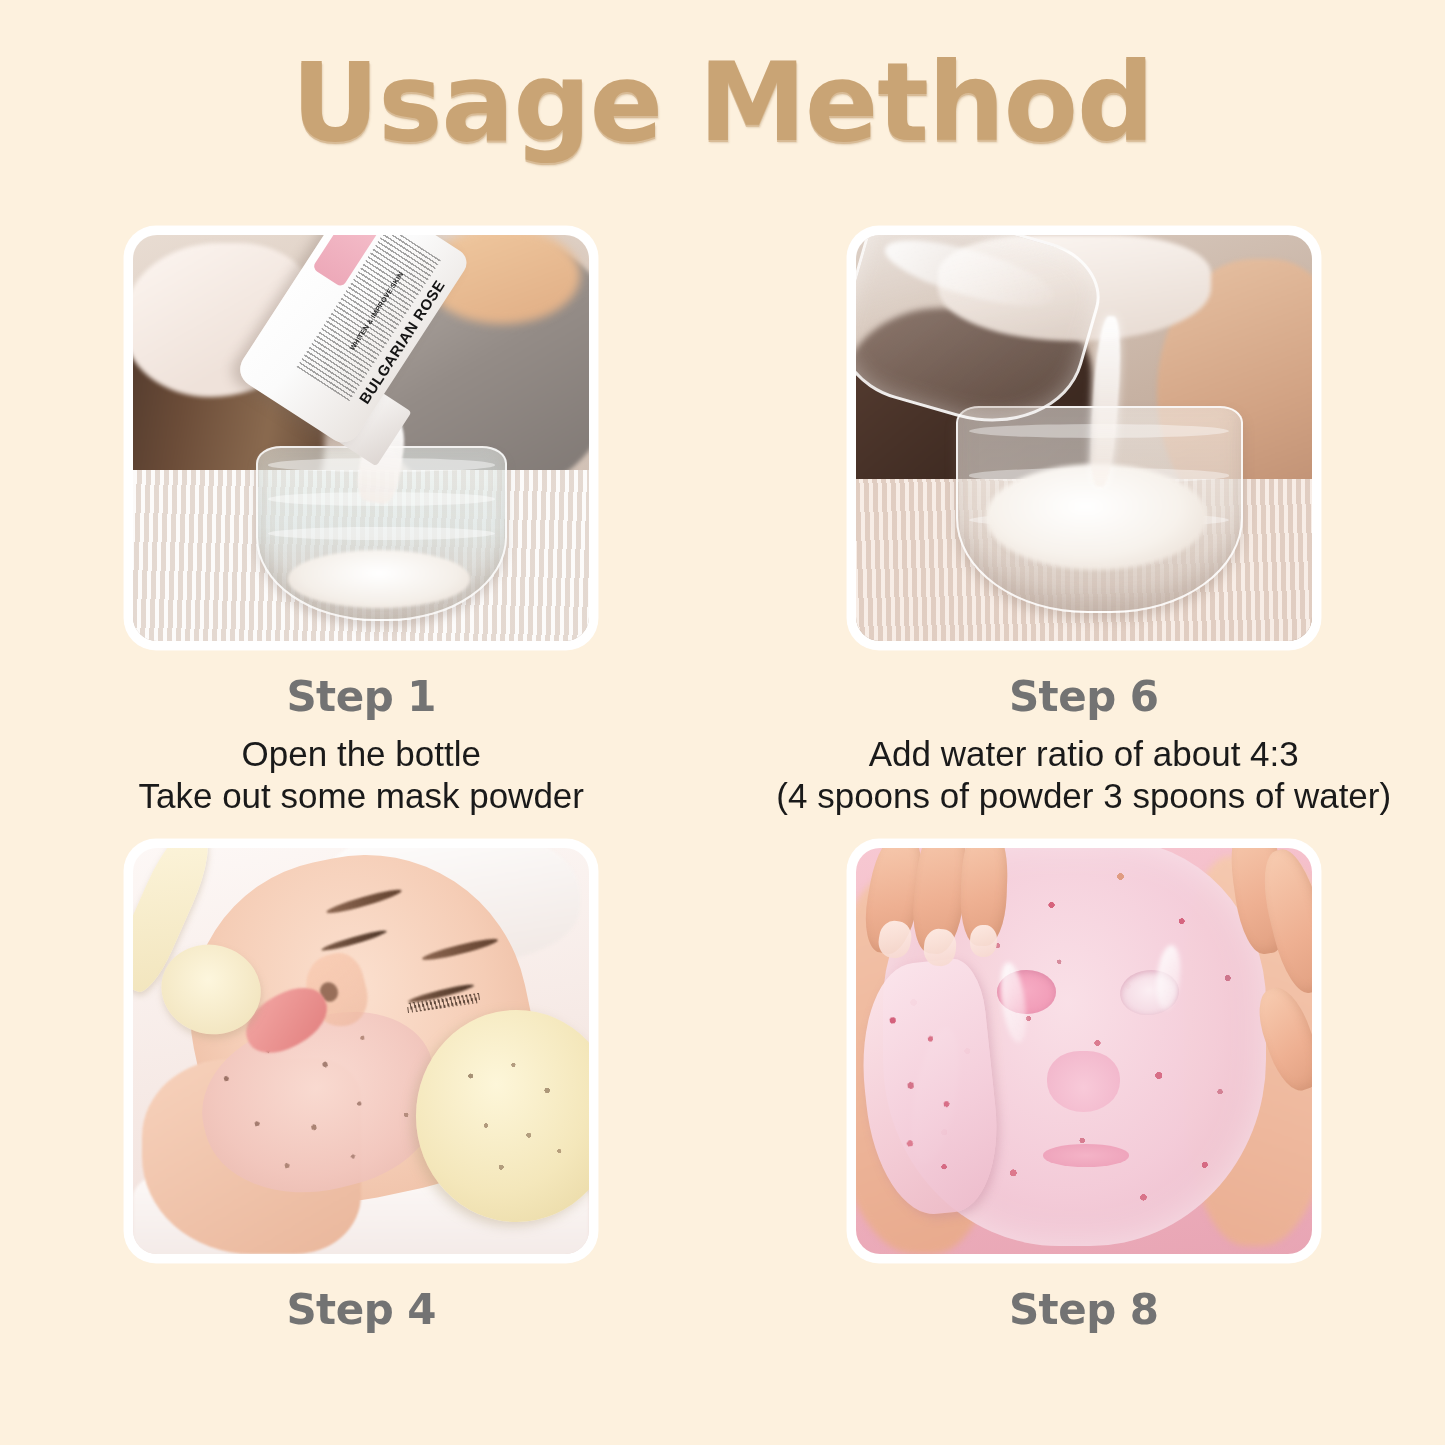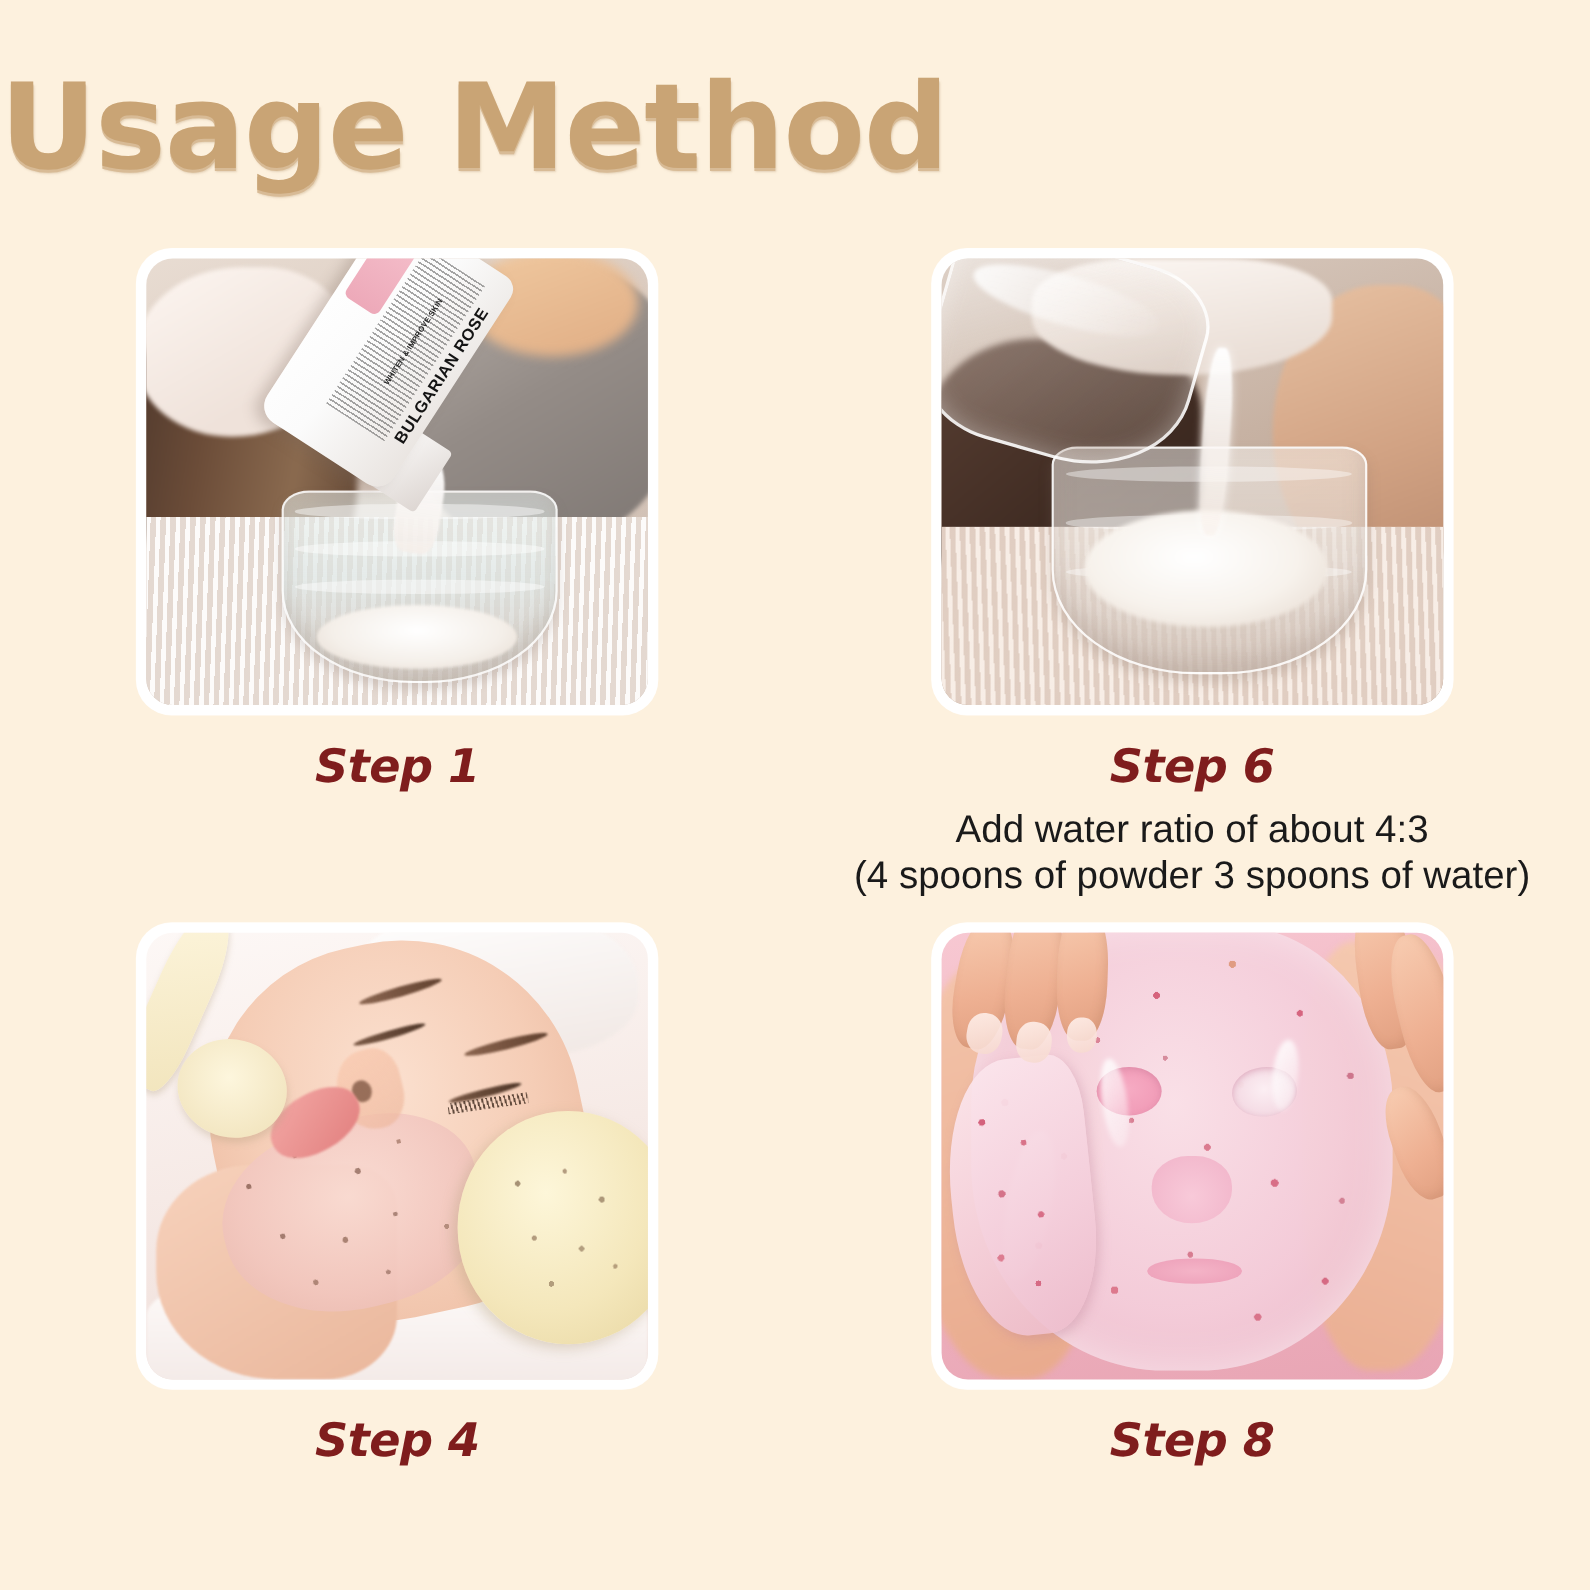--- a/index.html
+++ b/index.html
@@ -11,24 +11,24 @@
     height: 1445px;
     background: #FDF1DE;
     font-family: "Liberation Sans", sans-serif;
     overflow: hidden;
     position: relative;
   }
 
   
   .title-wrap {
     position: absolute;
-    top: 60px;
+    top: 46px;
     left: 0;
     width: 1445px;
-    text-align: left;
+    text-align: center;
   }
   .title {
     font-family: "DejaVu Sans", sans-serif;
     font-size: 108px;
     font-weight: bold;
     letter-spacing: -1px;
     color: #C9A475;
     text-shadow: 0 2px 0 #d8bb96, 1px 3px 2px rgba(180,150,110,0.35);
     line-height: 1.05;
   }
@@ -66,22 +66,21 @@
     border-radius: 24px;
     overflow: hidden;
     position: relative;
   }
 
   
   .step-head {
     font-family: "DejaVu Sans", sans-serif;
     font-size: 42px;
     font-weight: bold;
-    font-style: italic;
-    color: #7f1d1d;
+    color: #737373;
     margin-top: 22px;
     letter-spacing: -0.5px;
   }
   .step-desc {
     font-family: "Liberation Sans", sans-serif;
     font-size: 35px;
     color: #1a1a1a;
     text-align: center;
     line-height: 1.2;
     margin-top: 12px;
@@ -519,20 +518,22 @@
         <div class="neck"></div>
         <div class="bottle">
           <div class="band"></div>
           <div class="fine"></div>
           <div class="sub">WHITEN &amp; IMPROVE SKIN</div>
           <div class="brand">BULGARIAN ROSE</div>
         </div>
       </div>
     </div>
     <div class="step-head">Step 1</div>
+    <div class="step-desc">Open the bottle
+Take out some mask powder</div>
   </div>
 
   <div class="cell">
     <div class="photo-frame">
       <div class="photo p2">
         <div class="dark"></div>
         <div class="skin-arm"></div>
         <div class="towel"></div>
         <div class="sheet"></div>
         <div class="bowl">

